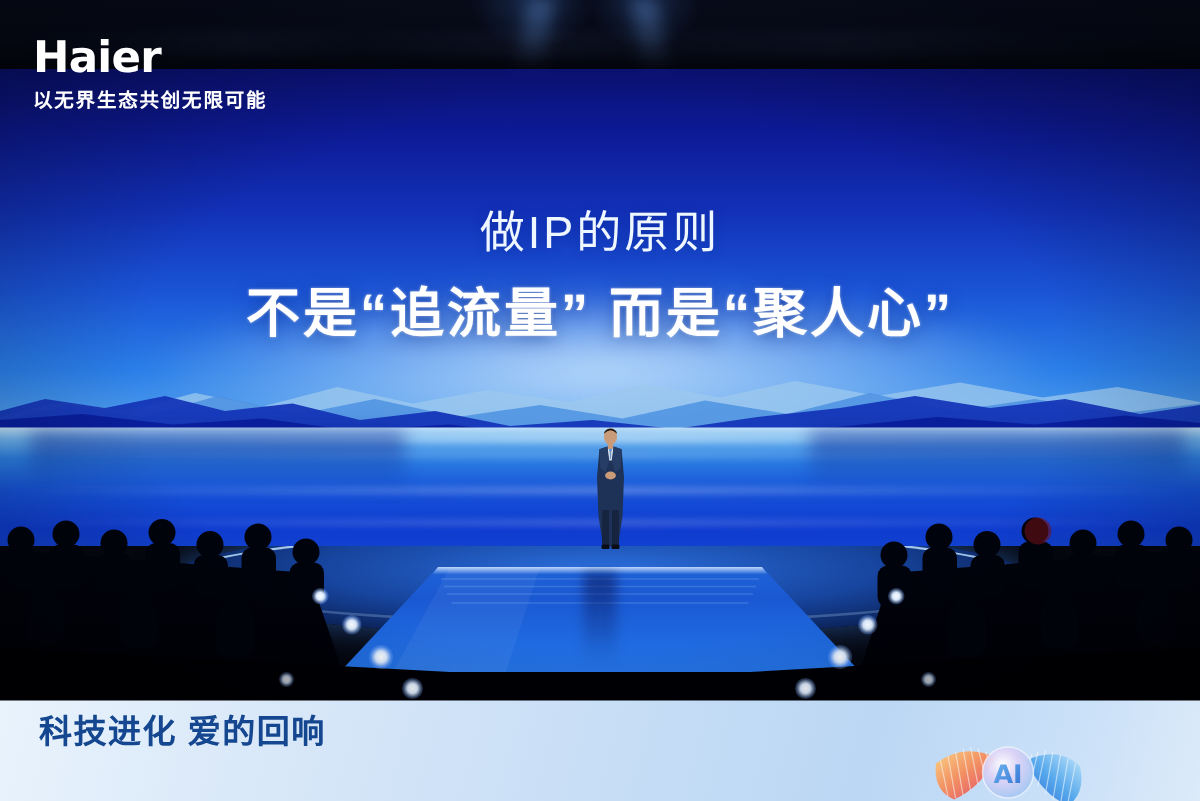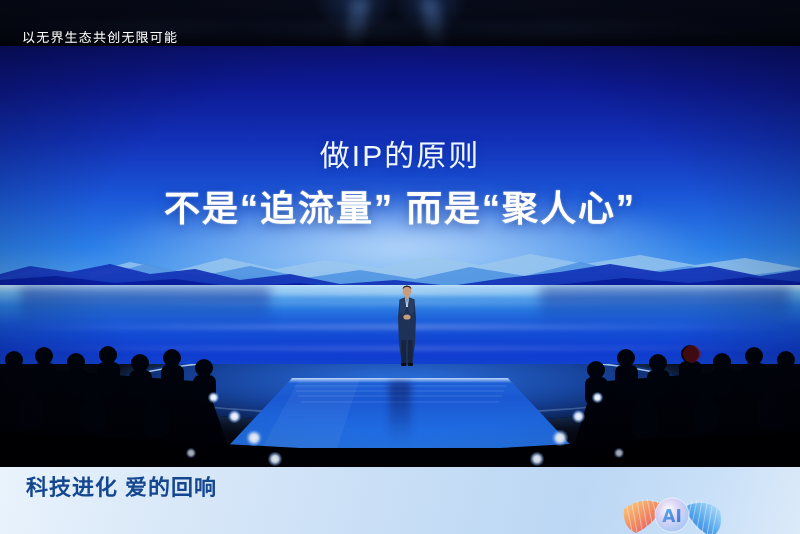--- a/index.html
+++ b/index.html
@@ -72,21 +72,21 @@
             letter-spacing:2px; text-shadow:0 1px 8px rgba(0,30,120,.35); }
   .hl-main { margin-top:14px; font-size:36px; line-height:1.2; color:#ffffff;
              font-weight:700; letter-spacing:2px;
              text-shadow:0 2px 12px rgba(0,26,110,.45), 0 0 2px rgba(255,255,255,.6); }
 
   
   .brand { position:absolute; left:22px; top:24px; z-index:9; }
   .brand-mark { font-size:29px; line-height:1; font-weight:700; color:#ffffff;
                 letter-spacing:-0.5px; font-family:"DejaVu Sans",sans-serif; }
   .brand-slogan { margin-top:7px; font-size:13px; line-height:1; color:#ffffff;
-                  font-weight:400; letter-spacing:1.2px; }
+                  font-weight:700; letter-spacing:1.2px; }
 
   
   .floor { position:absolute; left:0; top:364px; width:800px; height:106px;
            z-index:4; background:#05070f; overflow:hidden; }
   .stage-disc { position:absolute; left:110px; top:-14px; width:580px; height:74px;
                 border-radius:50%;
                 background:radial-gradient(ellipse at 50% 40%, #2b6fdd 0%, #17459f 45%, #0b2258 75%, #061230 100%);
                 box-shadow:0 0 22px rgba(60,130,235,.55); }
   .disc-rim { position:absolute; left:118px; top:-10px; width:564px; height:62px;
               border-radius:50%; border:2px solid rgba(190,225,255,.85);
@@ -181,20 +181,21 @@
       <div class="refl" style="left:540px;top:2px;"></div>
     </div>
 
     <div class="headline">
       <div class="hl-sub">做IP的原则</div>
       <div class="hl-main">不是“追流量” 而是“聚人心”</div>
     </div>
   </div>
 
   <div class="brand">
+    <div class="brand-mark">Haier</div>
     <div class="brand-slogan">以无界生态共创无限可能</div>
   </div>
 
   <div class="speaker">
     <svg width="26" height="82" viewBox="0 0 26 82">
       <ellipse cx="13" cy="7" rx="4.4" ry="5.4" fill="#c99b79"></ellipse>
       <path d="M8.6,5.2 Q13,0.4 17.4,5.2 Q17,2 13,1.6 Q9,2 8.6,5.2 Z" fill="#241a15"></path>
       <rect x="11.2" y="11.4" width="3.6" height="4" fill="#c99b79"></rect>
       <path d="M5.6,15.5 L11,13.6 L13,18 L15,13.6 L20.4,15.5
                L22,34 L21,60 L18,80 L8,80 L5,60 L4,34 Z" fill="#1e3257"></path>

